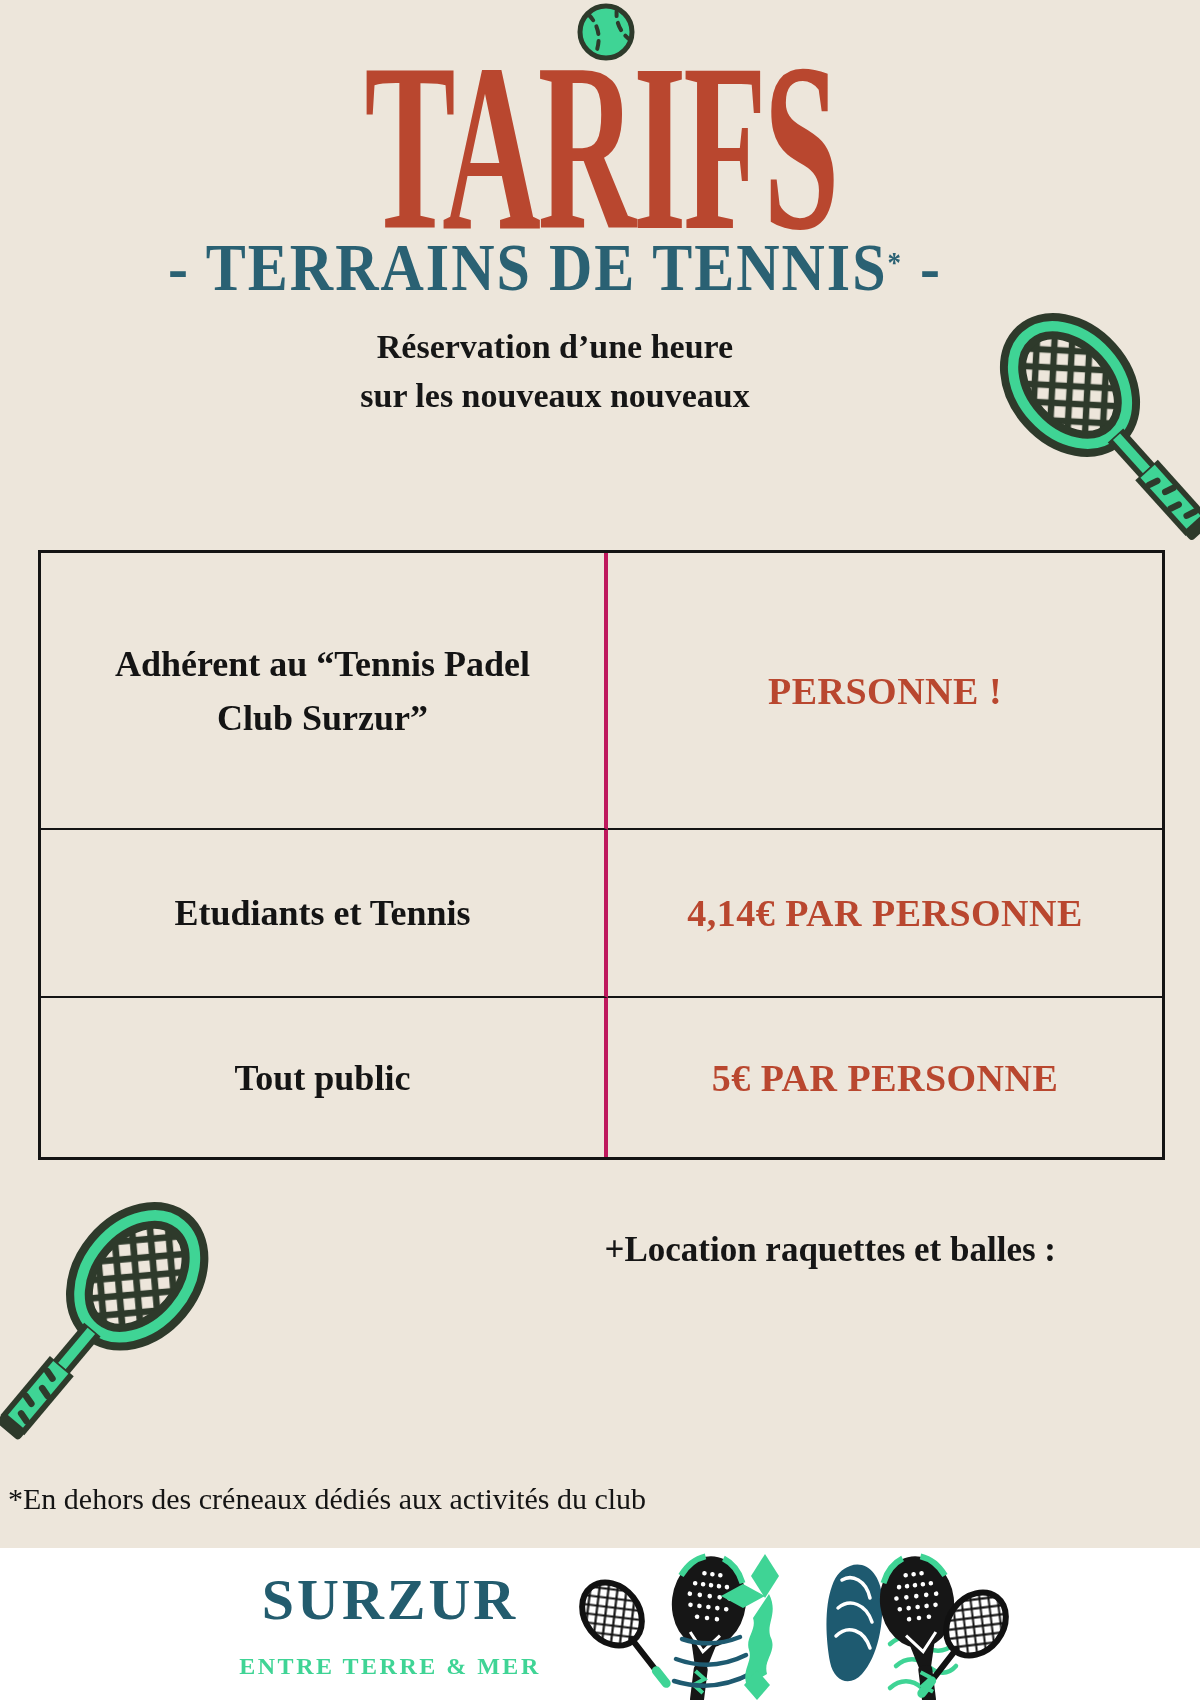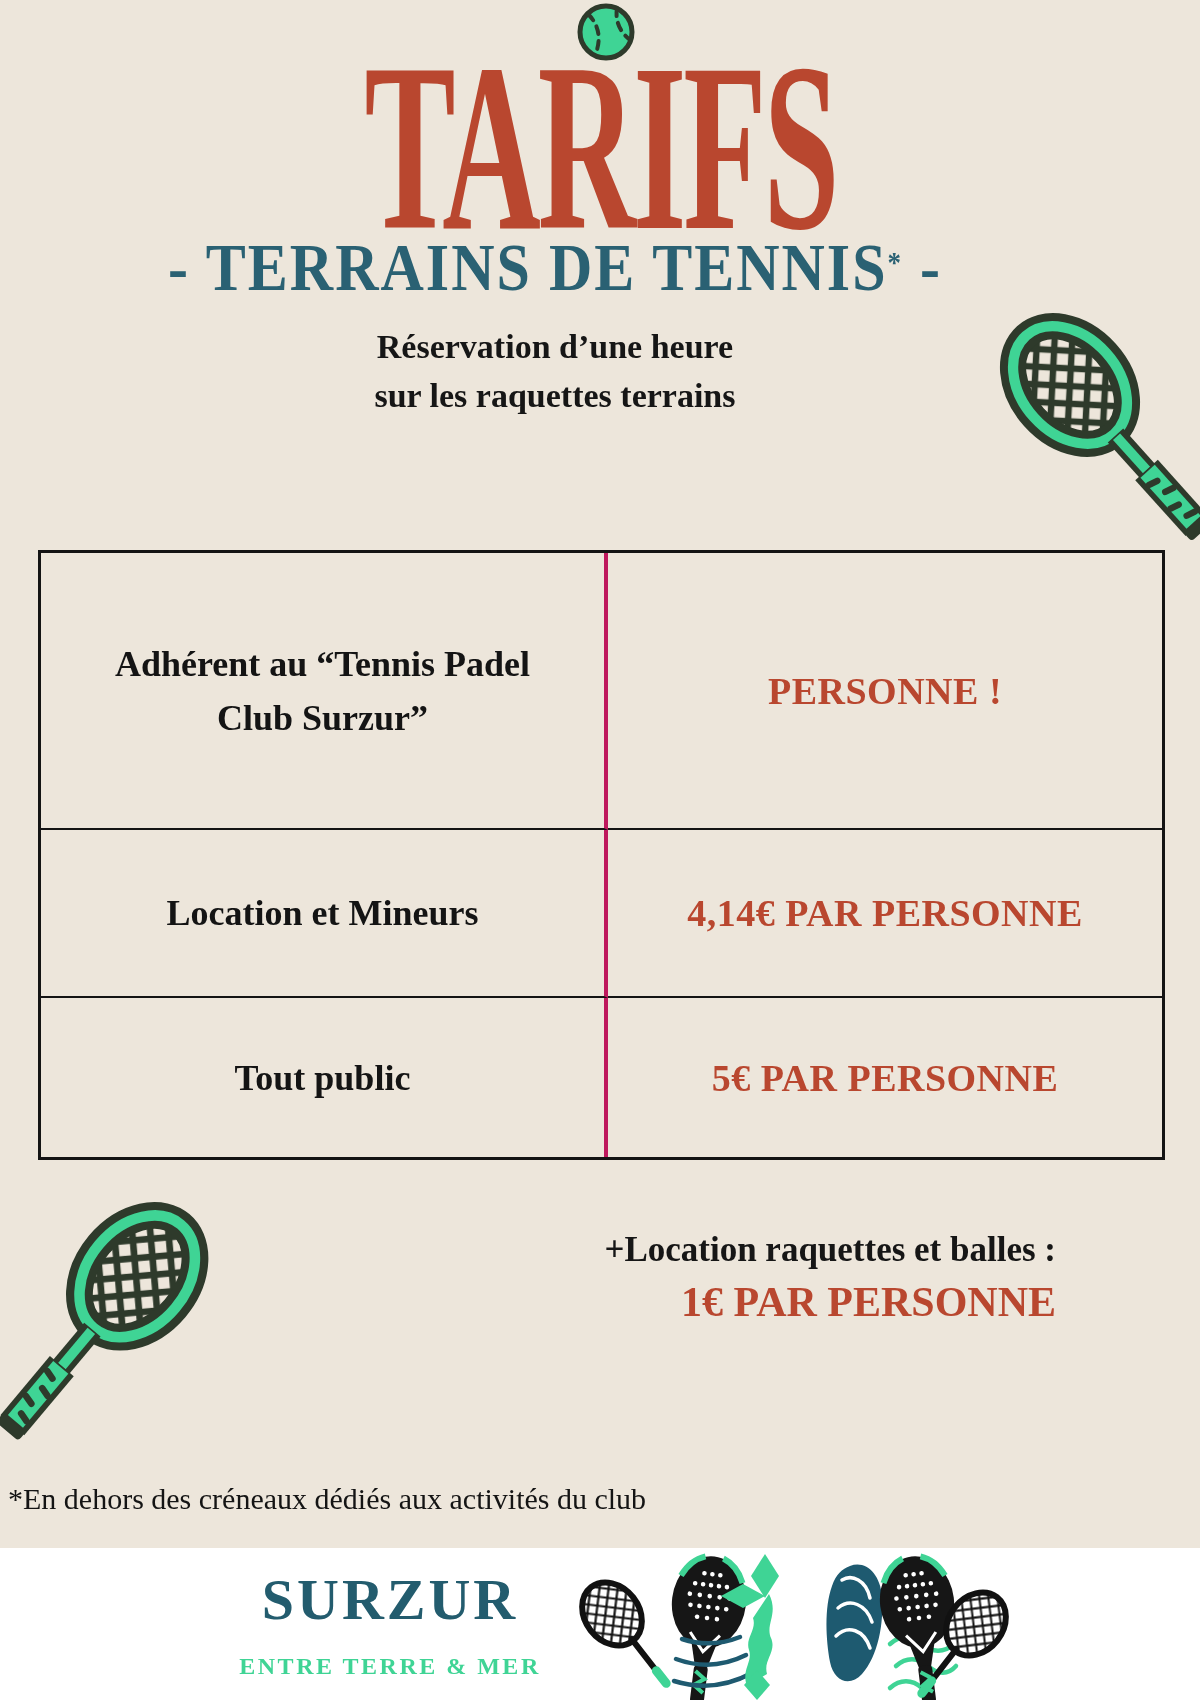--- a/index.html
+++ b/index.html
@@ -138,47 +138,46 @@
   </svg>
 
   <div class="title-wrap">
     <div class="title">TARIFS</div>
   </div>
 
   <div class="subtitle"><span>- TERRAINS DE TENNIS</span><span class="star">*</span><span> -</span></div>
 
   <div class="tagline">
     <div>Réservation d’une heure</div>
-    <div>sur les raquettes terrains</div>
+    <div>sur les nouveaux nouveaux</div>
   </div>
 
   <svg class="abs" style="left:930px;top:298px" width="280" height="290" viewBox="0 0 280 290">
     <g transform="translate(52,-5) scale(0.8) rotate(-42 110 115)">
         <use href="#racket-big"></use>
       </g>
   </svg>
 
   <div class="price-table">
     <div class="cell cat b-right b-bottom">Adhérent au “Tennis Padel Club Surzur”</div>
     <div class="cell price b-bottom">PERSONNE !</div>
-    <div class="cell cat b-right b-bottom">Location et Mineurs</div>
+    <div class="cell cat b-right b-bottom">Etudiants et Tennis</div>
     <div class="cell price b-bottom">4,14€ PAR PERSONNE</div>
     <div class="cell cat b-right">Tout public</div>
     <div class="cell price">5€ PAR PERSONNE</div>
   </div>
 
   <svg class="abs" style="left:0;top:1160px" width="240" height="300" viewBox="0 0 240 300">
     <g transform="translate(47,22) scale(0.82) rotate(40 110 115)">
         <use href="#racket-big"></use>
       </g>
   </svg>
 
   <div class="rental">
     <div class="lbl">+Location raquettes et balles  :</div>
-    <div class="val">1€ PAR PERSONNE</div>
   </div>
 
   <div class="footnote">*En dehors des créneaux dédiés aux activités du club</div>
 
   <div class="footer">
     <div class="logo">
       <div class="town">SURZUR</div>
       <div class="motto">ENTRE TERRE &amp; MER</div>
     </div>
 

